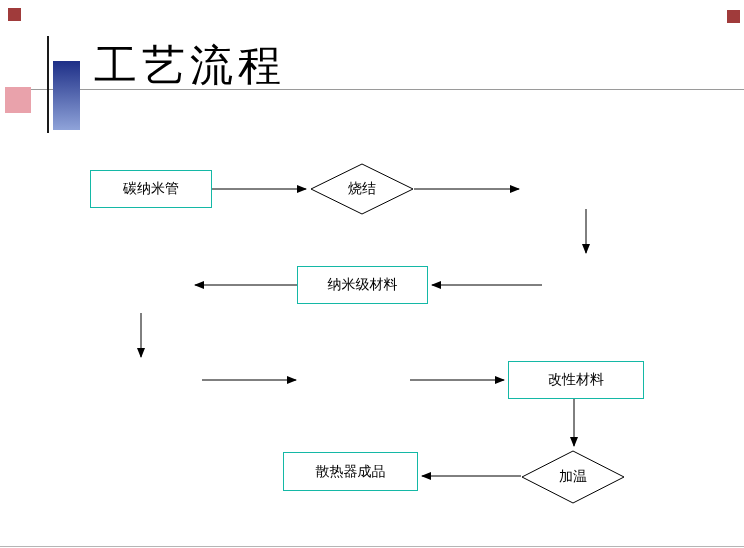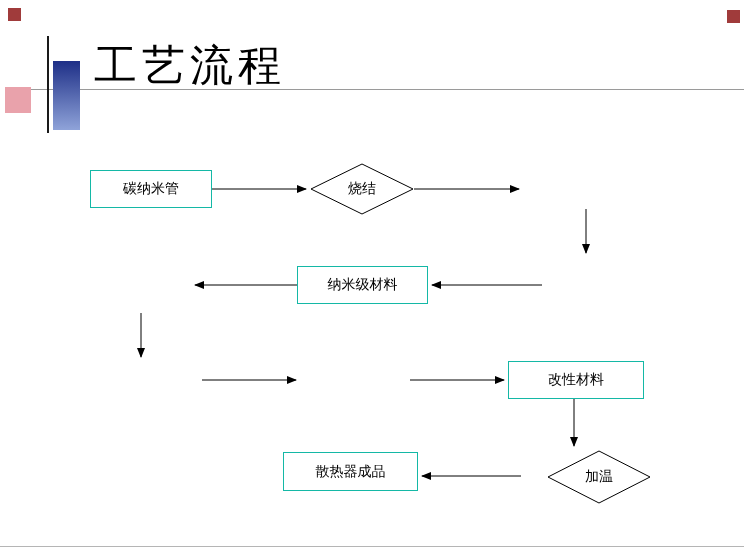--- a/index.html
+++ b/index.html
@@ -93,21 +93,21 @@
     <span class="lbl">纳米级材料</span>
   </div>
 
 
 
 
   <div class="node rect" style="left:508px;top:361px;width:136px;height:38px">
     <span class="lbl">改性材料</span>
   </div>
 
-  <div class="node diamond" style="left:547px;top:450px;width:104px;height:54px">
+  <div class="node diamond" style="left:521px;top:450px;width:104px;height:54px">
     <svg viewBox="0 0 104 54" preserveAspectRatio="none">
       <polygon points="52,1 103,27 52,53 1,27"></polygon>
     </svg>
     <span class="lbl">加温</span>
   </div>
 
   <div class="node rect" style="left:283px;top:452px;width:135px;height:39px">
     <span class="lbl">散热器成品</span>
   </div>
 

